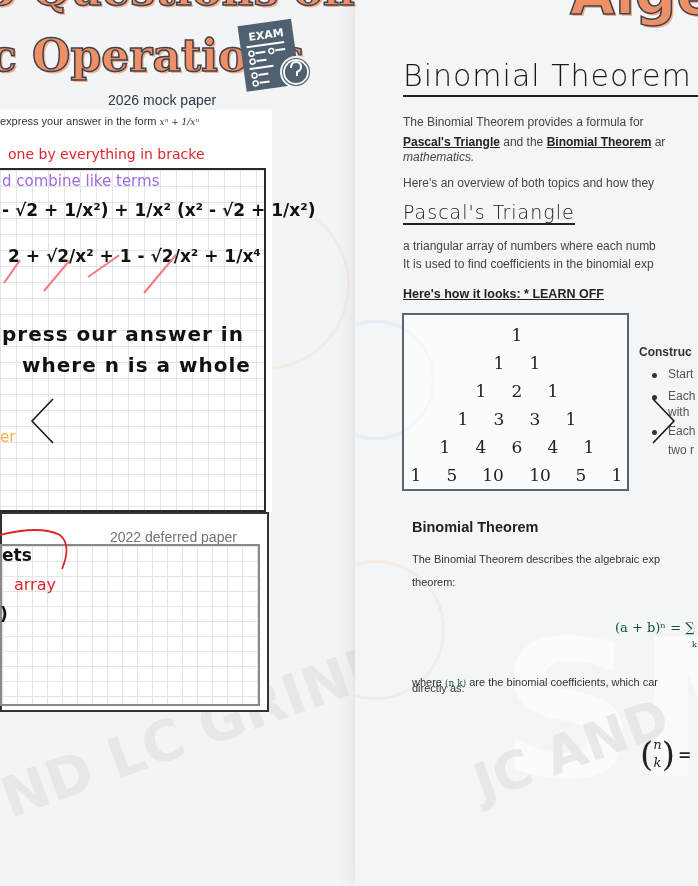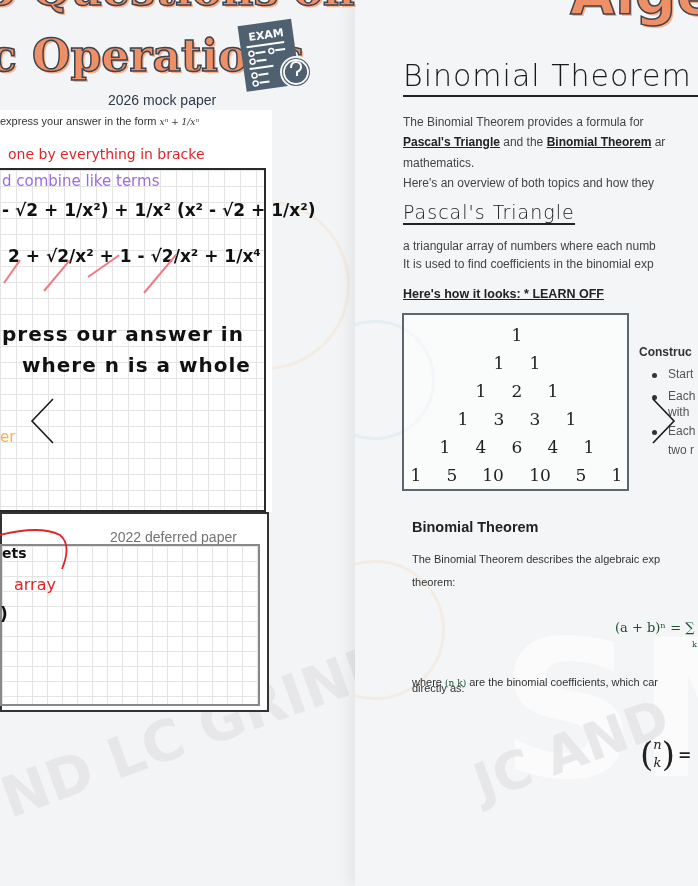--- a/index.html
+++ b/index.html
@@ -130,32 +130,32 @@
 <div class="hand-black" style="left:2px;top:322px;font-size:20px;letter-spacing:1px;">press our answer in</div>
 <div class="hand-black" style="left:22px;top:353px;font-size:20px;letter-spacing:1px;">where n is a whole</div>
 <div class="hand-orange" style="left:0px;top:428px;">er</div>
 
 <div class="grid2-outer"></div>
 <div class="deferred-label">2022 deferred paper</div>
 <div class="grid-box grid2"></div>
 <svg style="position:absolute;left:0;top:525px;width:75px;height:55px;" viewBox="0 0 75 55">
   <path d="M0 10 Q40 0 60 10 Q72 20 62 44" fill="none" stroke="#e0242a" stroke-width="1.8"></path>
 </svg>
-<div class="hand-black" style="left:2px;top:545px;font-size:14px;text-align:center;">ets</div>
+<div class="hand-black" style="left:2px;top:545px;font-size:17px;text-align:center;">ets</div>
 <div class="hand-red" style="left:14px;top:575px;font-size:16px;">array</div>
 <div class="hand-black" style="left:0px;top:604px;font-size:17px;">)</div>
 
 <div class="title-text t3" style="left:570px;">Alge</div>
 <div class="hw-heading h-binomial">Binomial Theorem</div>
 
 <div class="para" style="top:113px;">The Binomial Theorem provides a formula for</div>
 <div class="para" style="top:133px;">
   <b>Pascal's Triangle</b><span> and the </span><b>Binomial Theorem</b><span> ar</span>
 </div>
-<div class="para" style="top:154px;">mathematics.</div>
+<div class="para" style="top:148px;font-style:italic;">mathematics.</div>
 <div class="para" style="top:174px;">Here's an overview of both topics and how they</div>
 
 <div class="hw-heading h-pascal">Pascal's Triangle</div>
 <div class="para" style="top:237px;">a triangular array of numbers where each numb</div>
 <div class="para" style="top:255px;">It is used to find coefficients in the binomial exp</div>
 <div class="learn">Here's how it looks: * LEARN OFF</div>
 
 <div class="pascal-box">
   <div class="prow" style="top:10px;">
     <span style="left:113px;">1</span>

